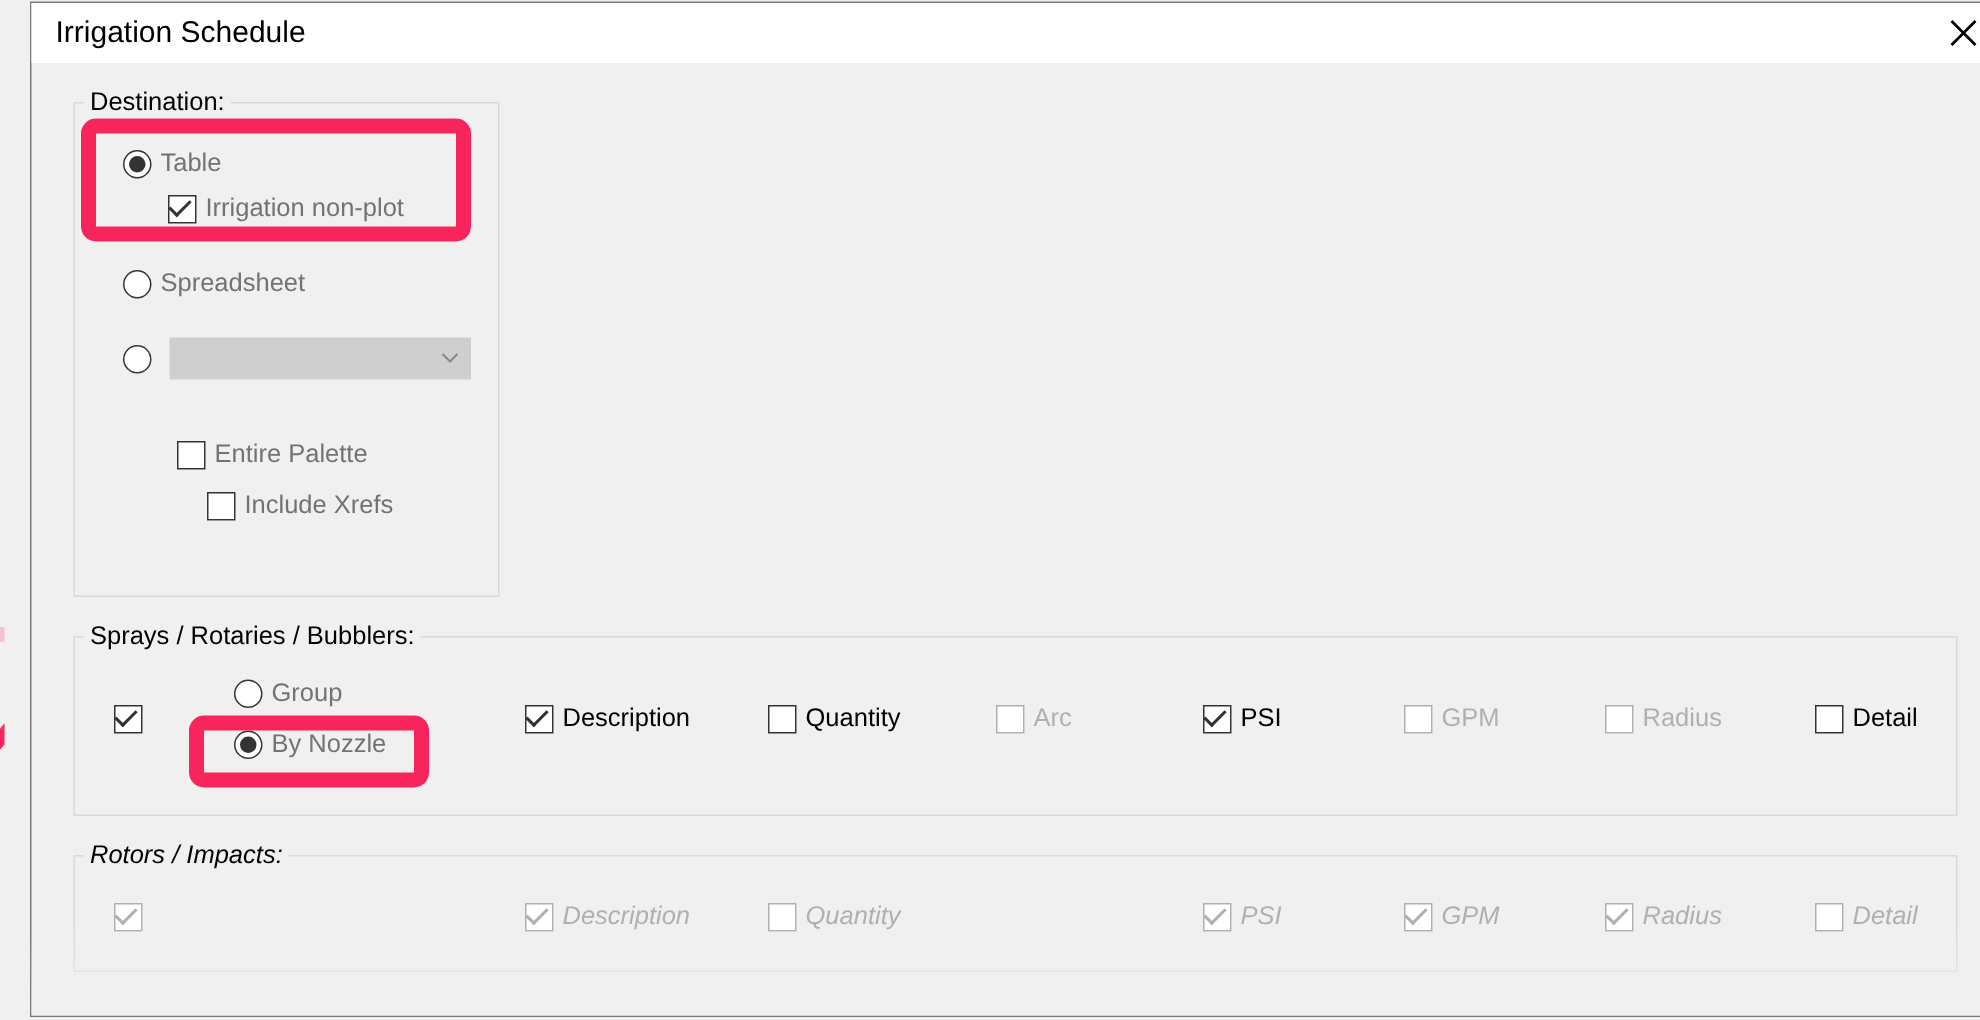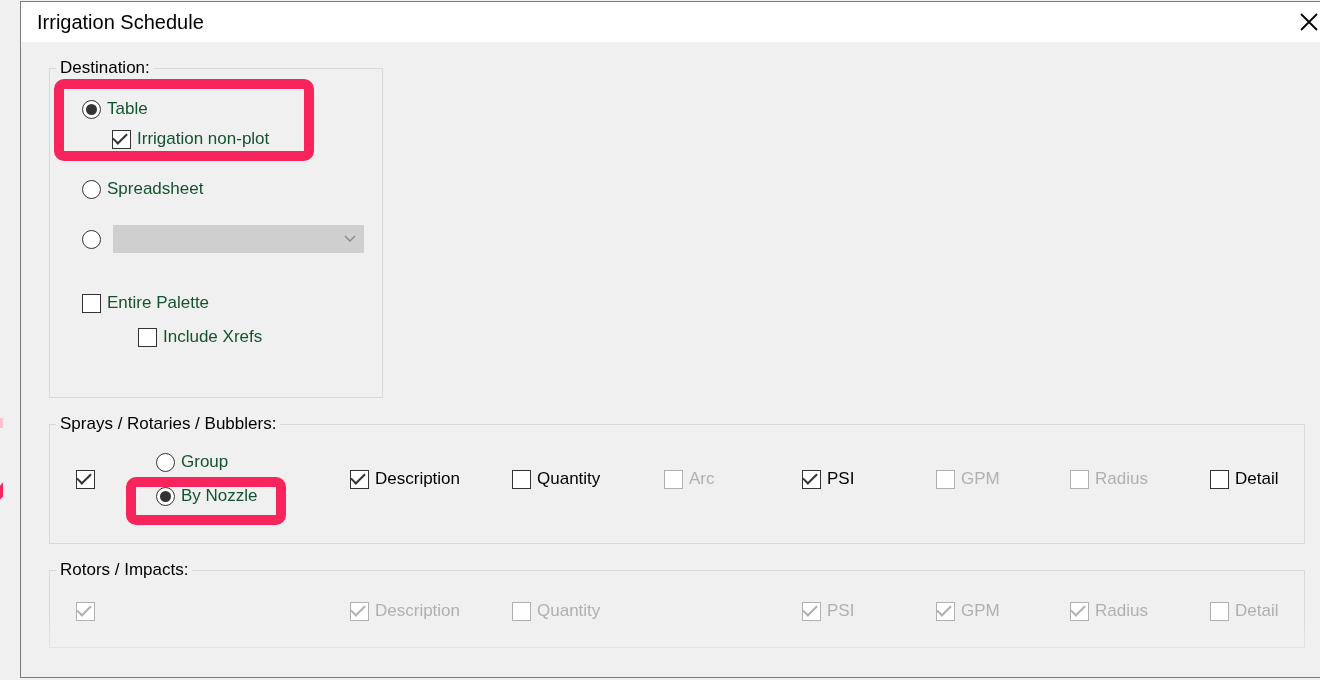--- a/index.html
+++ b/index.html
@@ -44,30 +44,30 @@
     position: absolute;
     top: -11px;
     left: 6px;
     padding: 0 4px;
     font-size: 17px;
     color: #000;
     background: #f0f0f0;
   }
 
   .dest-box {
-    width: 334px;
+    width: 284px;
     height: 330px;
     margin-top: 6px;
   }
 
   .radio-row, .check-row {
     display: flex;
     align-items: center;
     font-size: 17px;
-    color: #14532d;
+    color: #737373;
   }
   .radio-outer {
     width: 19px; height: 19px;
     border: 1.5px solid #333;
     border-radius: 50%;
     display: flex; align-items: center; justify-content: center;
     margin-right: 6px;
     flex: 0 0 auto;
     background: #fff;
   }
@@ -115,20 +115,21 @@
 
   .srb-box {
     margin-top: 26px;
     width: 100%;
     height: 120px;
   }
   .rotors-box {
     margin-top: 26px;
     width: 100%;
     height: 78px;
+    font-style: italic;
   }
   .row-opts {
     display: flex;
     align-items: center;
     height: 72px;
   }
   .opt {
     display: flex;
     align-items: center;
     font-size: 17px;
@@ -200,21 +201,21 @@
 
         <div class="radio-row" style="margin-top:26px;">
           <div class="radio-outer"></div>
           <div class="dest-dropdown" style="margin-left:6px;">
             <svg width="12" height="8" viewBox="0 0 12 8">
                 <path d="M1 1 L6 6 L11 1" stroke="#888" stroke-width="1.4" fill="none"></path>
               </svg>
           </div>
         </div>
 
-        <div class="check-row" style="margin-top:40px;">
+        <div class="check-row" style="margin-left:36px; margin-top:40px;">
           <div class="checkbox"></div>
           <span>Entire Palette</span>
         </div>
         <div class="check-row" style="margin-left:36px; margin-top:14px;padding-left:20px;">
           <div class="checkbox"></div>
           <span>Include Xrefs</span>
         </div>
       </div>
     </div>
 

